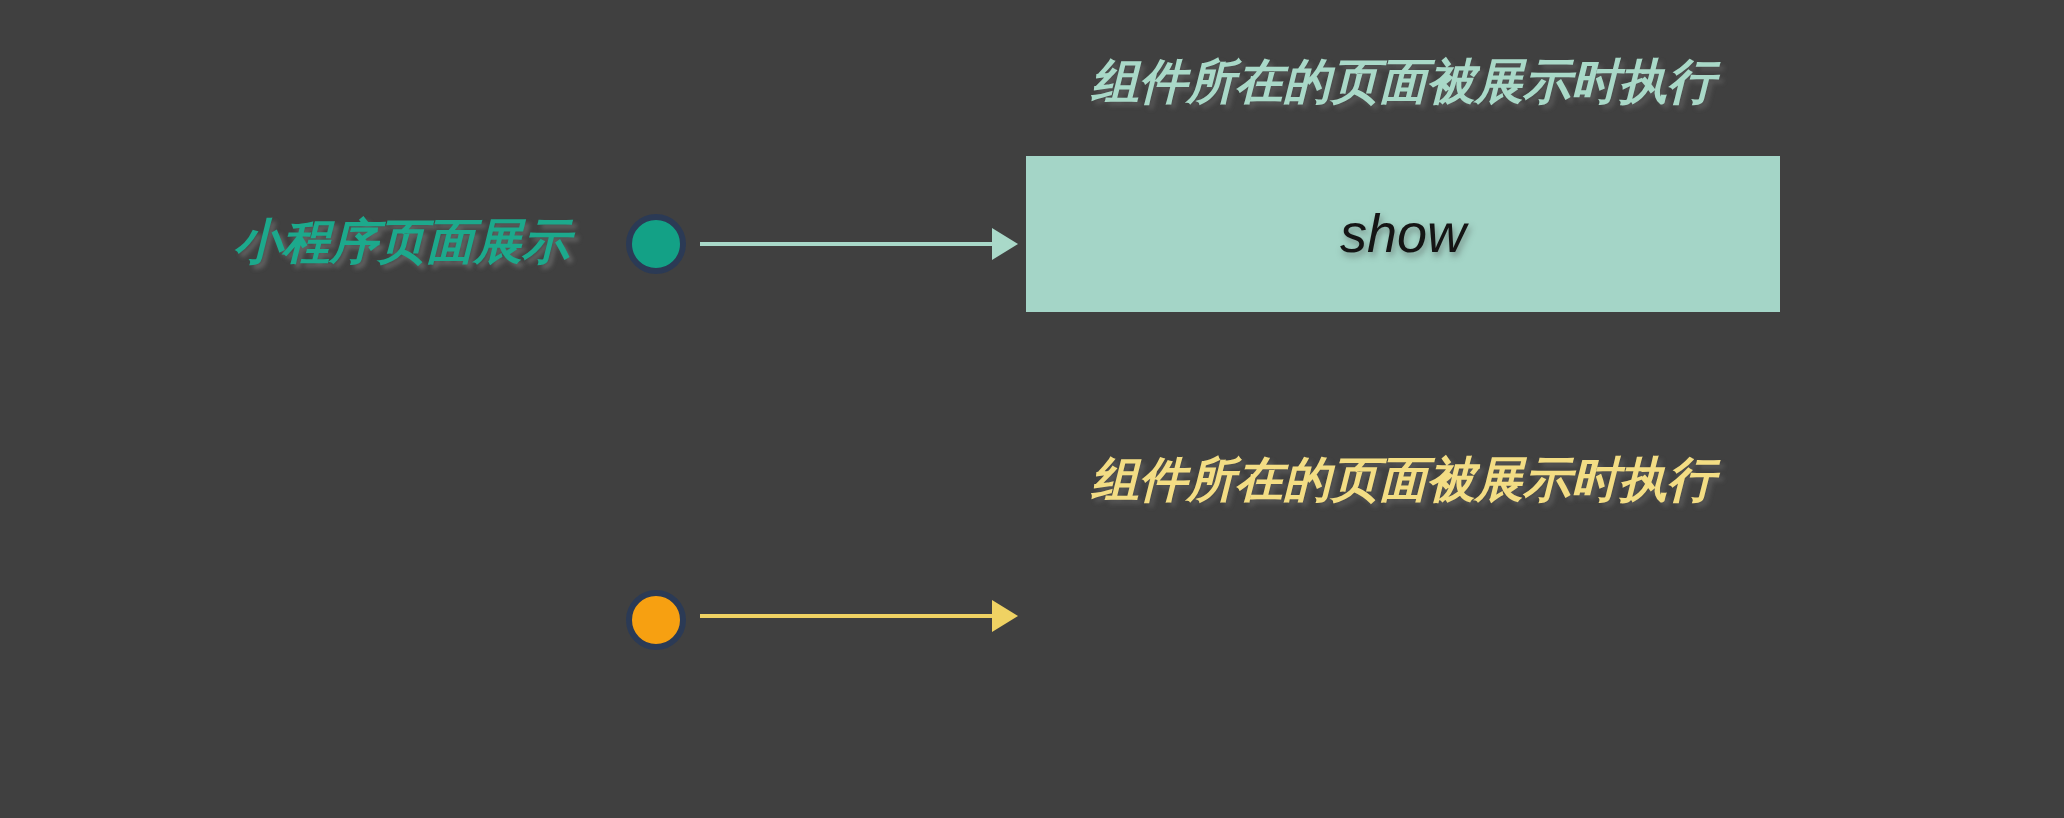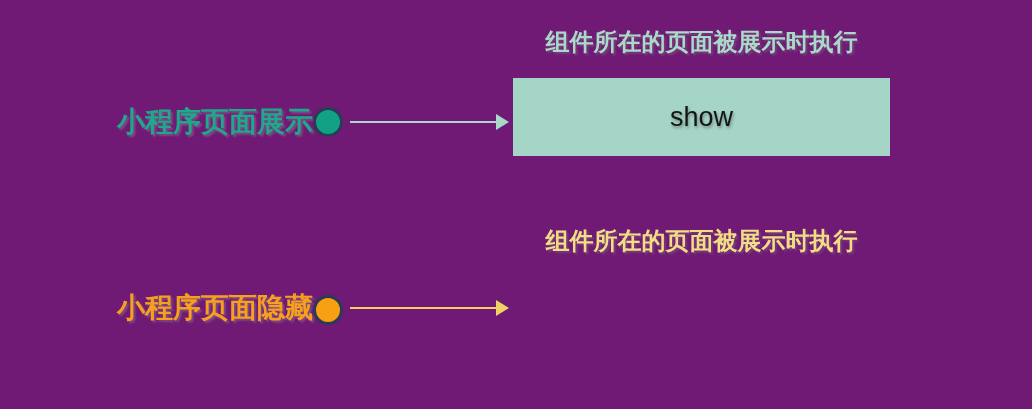--- a/index.html
+++ b/index.html
@@ -1,40 +1,41 @@
 <!DOCTYPE html>
 <html><head>
 <meta charset="utf-8">
 <style>
   html, body { margin: 0; padding: 0; background: #ffffff; }
   body { font-family: "Liberation Sans", "DejaVu Sans", sans-serif; }
   .canvas {
     position: relative;
     width: 1032px;
     height: 409px;
-    background: #701a75;
+    background: #404040;
     overflow: hidden;
+    font-style: italic;
   }
   .row { position: absolute; inset: 0; }
   .caption {
     position: absolute;
     left: 513px;
     width: 377px;
     text-align: center;
     font-size: 24px;
     font-weight: 700;
     line-height: 28px;
     color: var(--caption);
     text-shadow: 2px 2px 2px rgba(130,130,130,0.35);
     white-space: nowrap;
   }
   .label {
     position: absolute;
     left: 117px;
-    font-size: 28px;
+    font-size: 24px;
     font-weight: 700;
     line-height: 28px;
     color: var(--label);
     text-shadow: 2px 2px 2px rgba(150,150,150,0.40);
     white-space: nowrap;
   }
   .dot {
     position: absolute;
     left: 313px;
     width: 24px;
@@ -99,19 +100,18 @@
     <div class="dot dot-show"></div>
     <div class="arrow-line line-show"></div>
     <div class="arrow-head head-show"></div>
     <div class="box box-show">
       <span class="box-text">show</span>
     </div>
   </div>
 
   <div class="row" style="--label: #F6A01E; --caption: #F3DD84; --circle-fill: #F7A011; --circle-border: #2B3A55; --arrow: #EFD263; --box-fill: #F5DB6D; --box-text: #151515;">
     <div class="caption cap-hide">组件所在的页面被展示时执行</div>
-    <div class="label lbl-hide">小程序页面隐藏</div>
     <div class="dot dot-hide"></div>
     <div class="arrow-line line-hide"></div>
     <div class="arrow-head head-hide"></div>
   </div>
 
 </div>
 
 </body></html>

